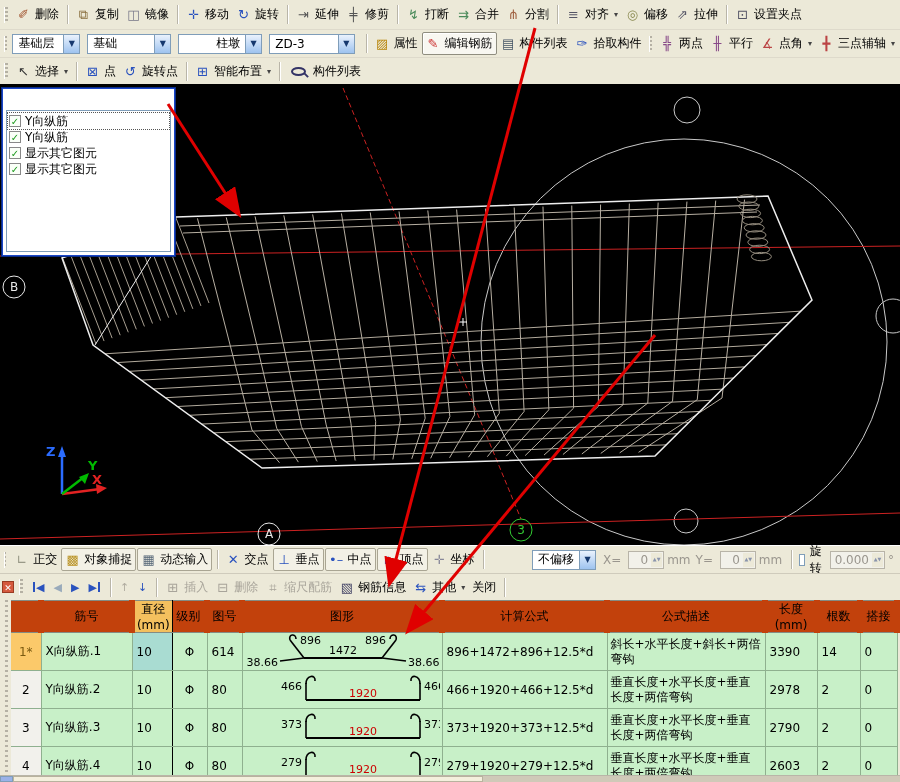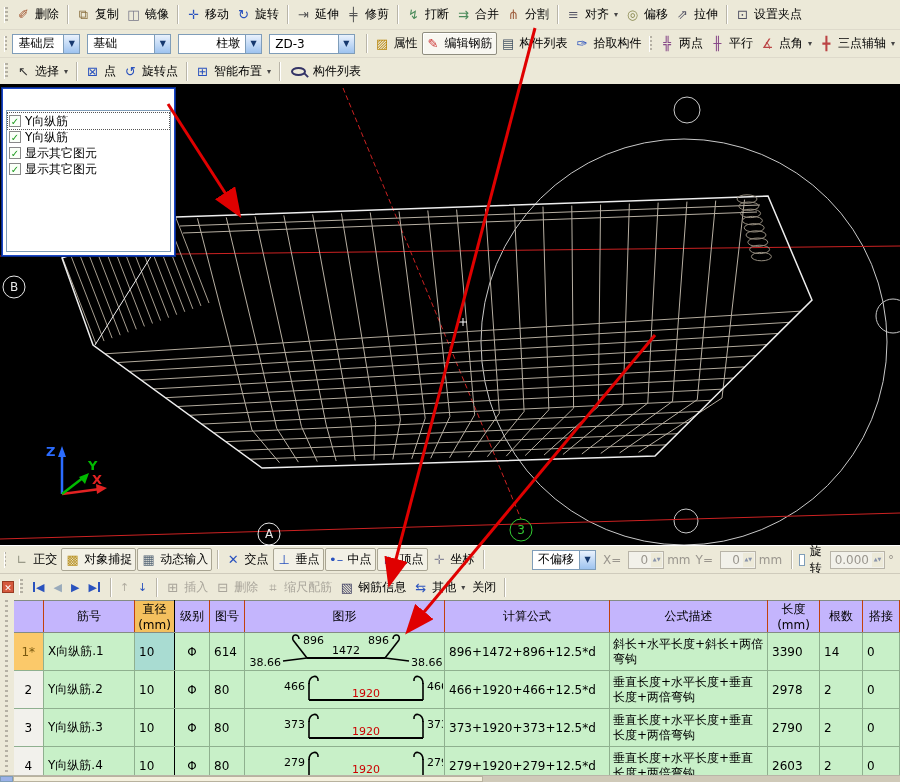--- a/index.html
+++ b/index.html
@@ -42,21 +42,21 @@
 .unit{color:#9a968e;margin-right:4px}
 .cbx{width:12px;height:12px;border:1px solid #7f9db9;background:#fff;margin:0 4px 0 2px}
 .navbtn{display:inline-flex;align-items:center;padding:1px 4px;font-size:11px}
 .navbar{width:2px;height:10px;background:#2a52be;margin:0 1px}
 .summary{font-weight:bold;margin-left:8px;white-space:nowrap}
 
 #gridwrap{position:absolute;top:600px;left:0;width:900px;height:175px;overflow:hidden;display:flex;background:#ece9d8}
 #gutter{width:14px;background:#ece9d8 repeating-linear-gradient(180deg,#b5b1a4 0 2px,transparent 2px 5px);background-size:3px 100%;background-repeat:no-repeat;background-position:5px 0}
 #grid{border-collapse:collapse;table-layout:fixed;width:886px;align-self:flex-start}
 #grid th,#grid td{border-right:1px solid #8fb08f;border-bottom:1px solid #8fb08f;overflow:hidden;font-weight:normal}
-#grid thead th{background:#c4b5fd;height:22px;font-size:12px;border-right:1px solid #c2410c;border-bottom:1px solid #848c84;border-top:1px solid #848c84}
+#grid thead th{background:#c2410c;height:22px;font-size:12px;border-right:6px solid #c2410c;border-bottom:1px solid #848c84;border-top:1px solid #848c84}
 #grid thead th.dia-h{background:#f4c05e}
 #grid tbody th{background:#f2f1ec;font-size:12px}
 #grid tbody tr.current th{background:#fbc96a;color:#7a5a10}
 #grid td{background:#c8f0c8;padding:2px 4px;font-size:12px;vertical-align:middle;text-align:left}
 #grid td.c{text-align:center}
 #grid td.dia{border-left:1px solid #000;border-right:1px solid #000}
 #grid th.dia-h{border-left:1px solid #000;border-right:1px solid #000}
 #grid tr.current td.dia{background:#a9dcd2}
 #grid td.shape{padding:0 1px;text-align:center}
 #grid td.desc{line-height:1.2;padding:1px 3px}

